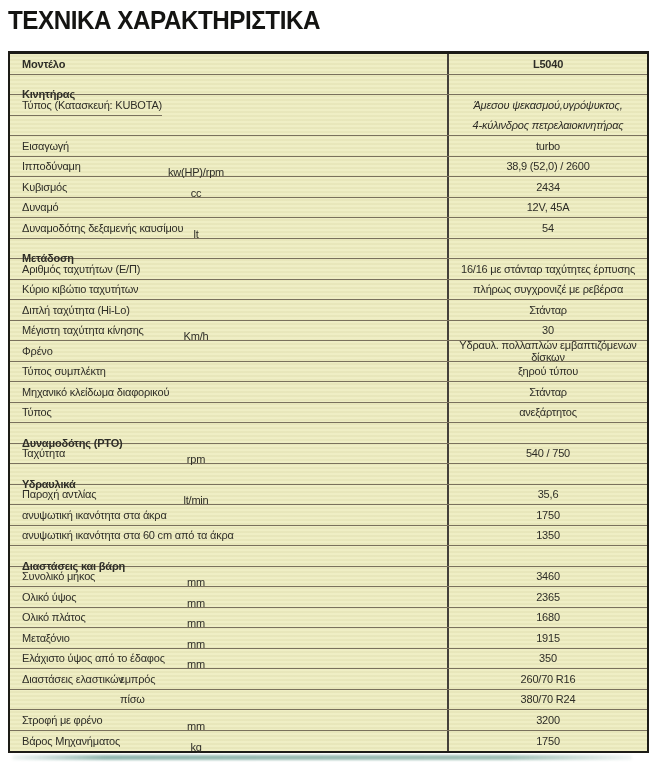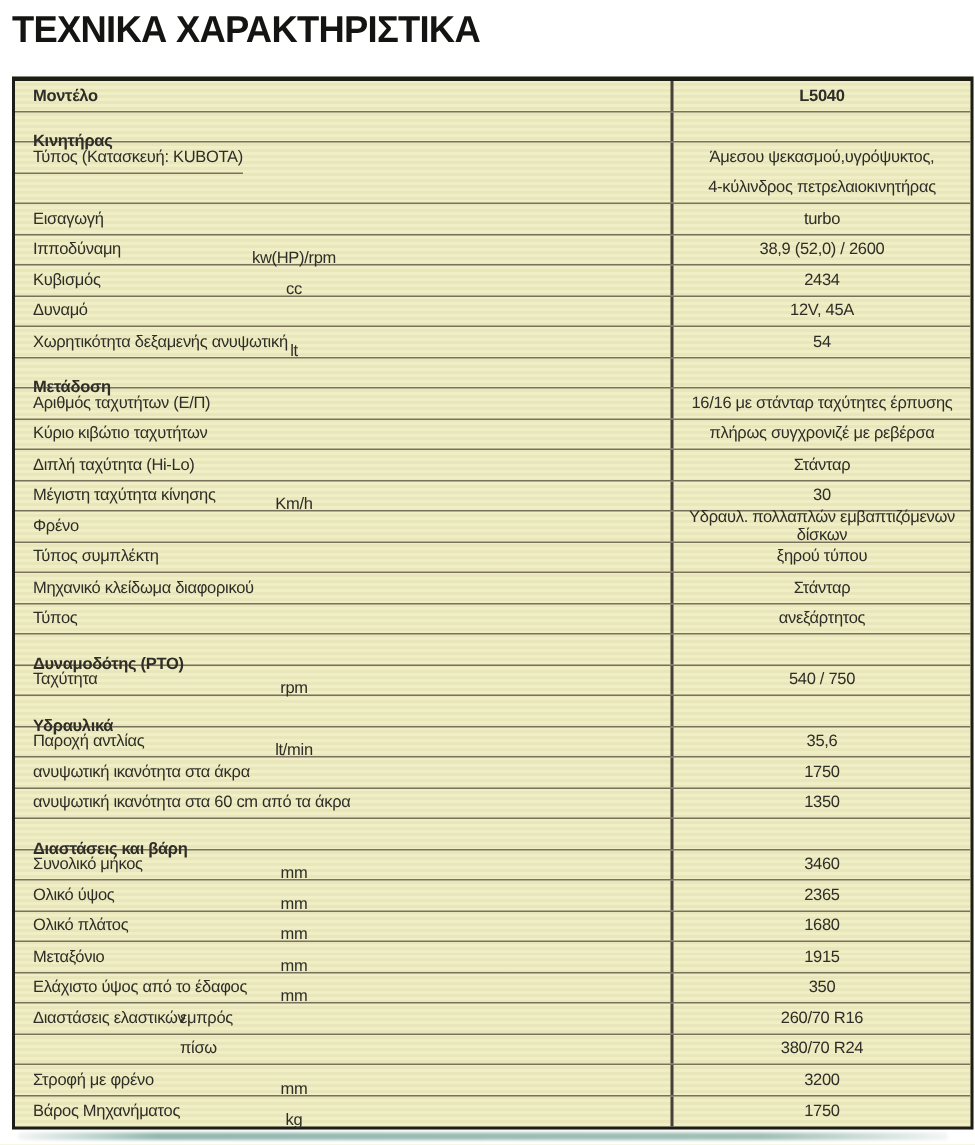--- a/index.html
+++ b/index.html
@@ -48,21 +48,21 @@
   .row.section .lab{font-weight:bold;margin-top:20px;}
   .unit{position:absolute;left:150px;width:72px;text-align:center;margin-top:12px;}
   .sub{position:absolute;left:110px;}
   .double .cell-label{flex-direction:row;align-items:stretch;padding-left:0;}
   .double .half{
     height:20.5px;box-sizing:border-box;display:flex;align-items:center;
     padding-left:12px;
   }
   .double .half.first{border-bottom:1px solid var(--line);}
   .double .cell-value{flex-direction:column;justify-content:center;}
-  .double .vline{line-height:20px;}
+  .double .vline{line-height:20px;font-style:italic;}
   .scan-edge{
     position:absolute;left:12px;top:755px;width:620px;height:5px;
     background:linear-gradient(90deg,rgba(125,168,155,.1),rgba(110,160,150,.75) 15%,rgba(120,165,150,.7) 80%,rgba(125,168,155,.1));
     filter:blur(1.2px);border-radius:3px;
   }
 </style>
 </head>
 <body>
 
 <h1 class="page-title">ΤΕΧΝΙΚΑ ΧΑΡΑΚΤΗΡΙΣΤΙΚΑ</h1>
@@ -124,21 +124,21 @@
       <div class="row data">
         <div class="cell-label">
           <span class="lab">Δυναμό</span>
         </div>
         <div class="cell-value">
           <span class="val">12V, 45A</span>
         </div>
       </div>
       <div class="row data">
         <div class="cell-label">
-          <span class="lab">Χωρητικότητα δεξαμενής ανυψωτική</span>
+          <span class="lab">Δυναμοδότης δεξαμενής καυσίμου</span>
           <span class="unit">lt</span>
         </div>
         <div class="cell-value">
           <span class="val">54</span>
         </div>
       </div>
       <div class="row section">
         <div class="cell-label">
           <span class="lab">Μετάδοση</span>
         </div>

